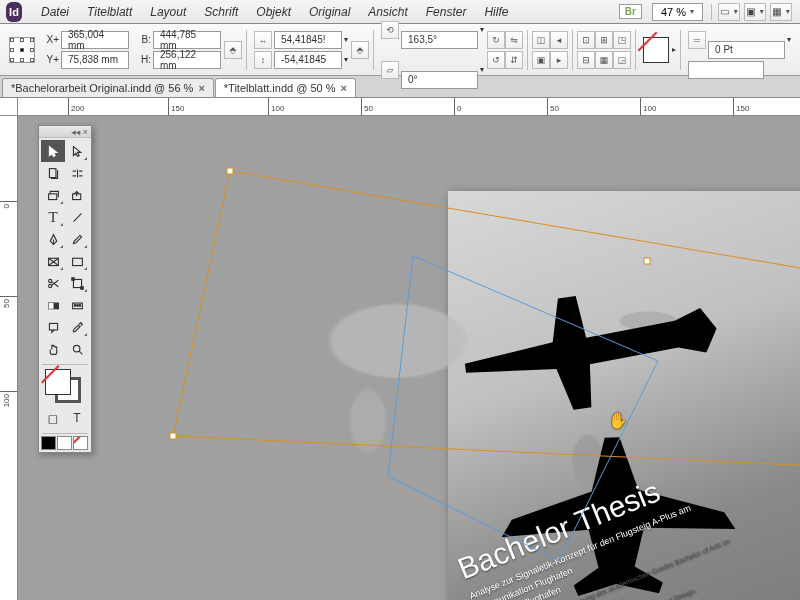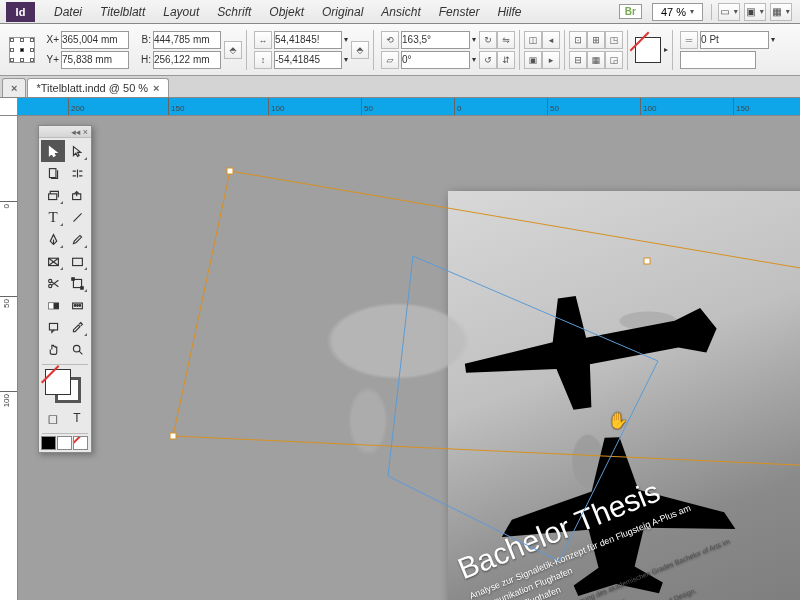--- a/index.html
+++ b/index.html
@@ -1,54 +1,54 @@
 <!DOCTYPE html>
 <html><head>
 <meta charset="utf-8">
 <style>
 * { margin:0; padding:0; box-sizing:border-box; font-family:"Segoe UI",Tahoma,sans-serif; }
 body { width:800px; height:600px; overflow:hidden; background:#a0a0a0; position:relative; }
 
 
 .menubar { height:24px; background:linear-gradient(#f5f5f5,#e8e8e8); display:flex; align-items:center; padding:0 6px; font-size:12px; border-bottom:1px solid #888; }
-.id-logo { width:29px; height:20px; background:#4b2e5e; color:#fff; font-weight:bold; font-size:11px; display:inline-flex; align-items:center; justify-content:center; border-radius:0; margin-right:10px; }
+.id-logo { width:16px; height:20px; background:#4b2e5e; color:#fff; font-weight:bold; font-size:11px; display:inline-flex; align-items:center; justify-content:center; border-radius:6px; margin-right:10px; }
 .menubar .item { padding:0 9px; cursor:default; color:#333;font-style:italic; }
 .spacer { flex:1; }
 .br-badge { border:1px solid #999; padding:1px 5px; font-size:10px; font-weight:bold; color:#7a5; background:#fff; margin:0 6px; }
 .zoom-sel { border:1px solid #999; font-size:11px; padding:1px 8px; background:#fff; margin:0 4px; height:18px; display:inline-flex; align-items:center; }
 .zoom-sel::after,.ico-dd::after { content:"▾"; font-size:8px; margin-left:4px; color:#555; }
 .ico-dd,.ico-btn { width:22px; height:18px; border:1px solid #bbb; background:linear-gradient(#fff,#eee); margin:0 2px; display:inline-flex; align-items:center; justify-content:center; font-size:10px; color:#444; }
 
 
 .ctrlbar { height:52px; background:linear-gradient(#fafafa,#ececec); border-bottom:1px solid #999; display:flex; align-items:center; padding:2px 4px; font-size:10px; color:#333; }
 .ref-point { width:26px; height:26px; border:1px solid #999; margin:0 5px; position:relative; background:#fff; }
 .ref-point .dot { width:4px; height:4px; border:1px solid #666; position:absolute; }
 .ref-point .dot.tl{top:0;left:0} .ref-point .dot.tc{top:0;left:10px} .ref-point .dot.tr{top:0;right:0}
 .ref-point .dot.ml{top:10px;left:0} .ref-point .dot.mc{top:10px;left:10px;background:#000} .ref-point .dot.mr{top:10px;right:0}
 .ref-point .dot.bl{bottom:0;left:0} .ref-point .dot.bc{bottom:0;left:10px} .ref-point .dot.br{bottom:0;right:0}
 .field-col { display:flex; flex-direction:column; gap:2px; margin:0 3px; }
 .field-row { display:flex; align-items:center; gap:2px; }
 .lbl { min-width:16px; text-align:right; font-size:10px; }
-.num-in { width:68px; height:18px; border:1px solid #999; background:#fff; padding:0 0; font-size:10px; display:inline-flex; align-items:center; }
-.num-in.sm { width:69px; }
+.num-in { width:68px; height:18px; border:1px solid #999; background:#fff; padding:0 6px; font-size:10px; display:inline-flex; align-items:center; }
+.num-in.sm { width:77px;margin-top:20px; }
 .vdiv { width:1px; height:40px; background:#bbb; margin:0 4px; }
 .ico-stack { display:flex; flex-direction:column; gap:2px; }
 .tb-ico { width:18px; height:18px; border:1px solid #bbb; background:linear-gradient(#fff,#eee); display:inline-flex; align-items:center; justify-content:center; font-size:9px; color:#555; }
 .stroke-sw { width:26px; height:26px; position:relative; margin:0 3px; }
 .stroke-sw::before{content:"";position:absolute;inset:0;border:1px solid #333;background:#fff;}
 .stroke-sw::after{content:"";position:absolute;inset:0;border-top:2px solid #d33;transform:rotate(-45deg);transform-origin:center;}
 
 
 .tabbar { height:22px; background:#d4d4d4; border-bottom:1px solid #888; display:flex; align-items:flex-end; padding-left:2px; font-size:11px; }
 .tab { padding:3px 8px; background:#ececec; border:1px solid #999; border-bottom:none; margin-right:1px; display:flex; align-items:center; gap:5px; color:#333; border-radius:3px 3px 0 0; }
 .tab .x { color:#666; font-weight:bold; cursor:pointer; font-size:11px; }
 .tab.active { background:#fff; }
 
 
-.ruler-h { position:absolute; top:98px; left:18px; right:0; height:18px; background:#0ea5e9; border-bottom:1px solid #888; font-size:8px; color:#444; display:flex; overflow:hidden; }
+.ruler-h { position:absolute; top:98px; left:18px; right:0; height:18px; background:#ffffff; border-bottom:1px solid #888; font-size:8px; color:#444; display:flex; overflow:hidden; }
 .ruler-h .tk { position:absolute; top:0; border-left:1px solid #666; height:6px; }
 .ruler-h .tk.major { height:18px; font-size:8px; }
 .ruler-h .tk.major span { position:absolute; top:6px; left:2px; }
 .ruler-v { position:absolute; top:116px; left:0; width:18px; bottom:0; background:#fff; border-right:1px solid #888; font-size:8px; color:#444; overflow:hidden; }
 .ruler-v .tk { position:absolute; left:0; border-top:1px solid #666; width:6px; }
 .ruler-v .tk.major { width:18px; }
 .ruler-v .tk.major span { position:absolute; left:2px; top:2px; writing-mode:vertical-rl; transform:rotate(180deg); }
 .ruler-corner { position:absolute; top:98px; left:0; width:18px; height:18px; background:#fff; border-right:1px solid #888; border-bottom:1px solid #888; }
 
 
@@ -216,20 +216,21 @@
         <span style="font-size:8px">▾</span>
       </div>
     <div class="field-row">
         <div style="width:76px;height:18px;border:1px solid #999;background:#fff"></div>
       </div>
   </div>
 </div>
 
 <div class="tabbar">
   <div class="tab">
+    <span>*Bachelorarbeit Original.indd @ 56 %</span>
     <span class="x">×</span>
   </div>
   <div class="tab active">
     <span>*Titelblatt.indd @ 50 %</span>
     <span class="x">×</span>
   </div>
 </div>
 
 <div class="ruler-corner"></div>
 <div class="ruler-h">

